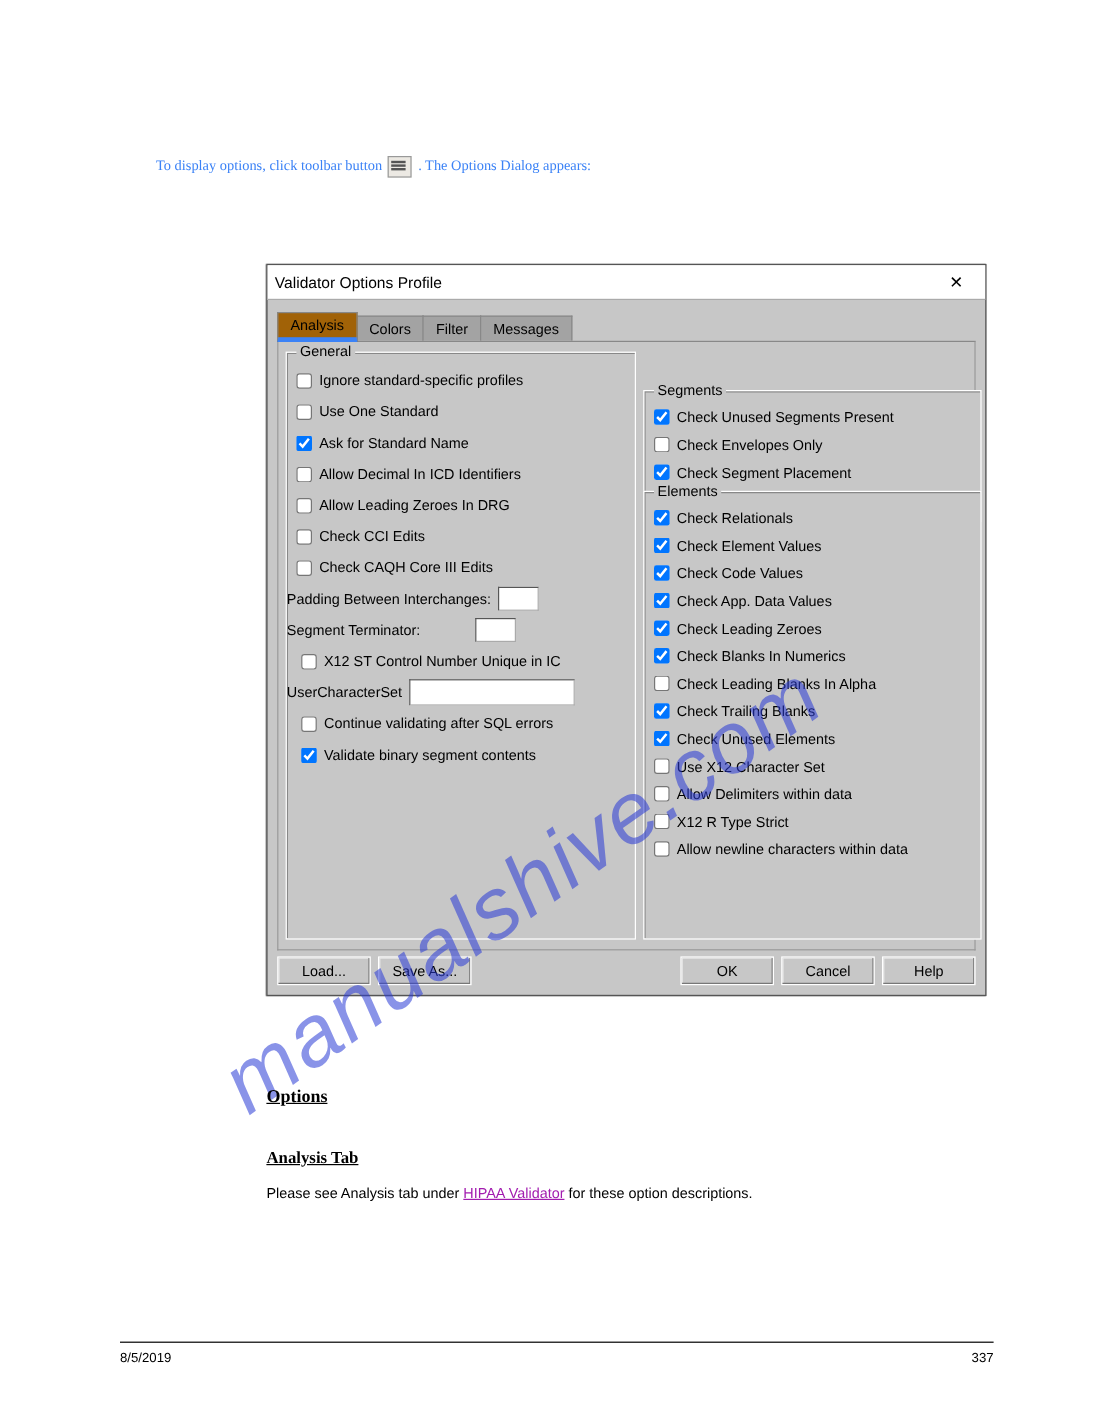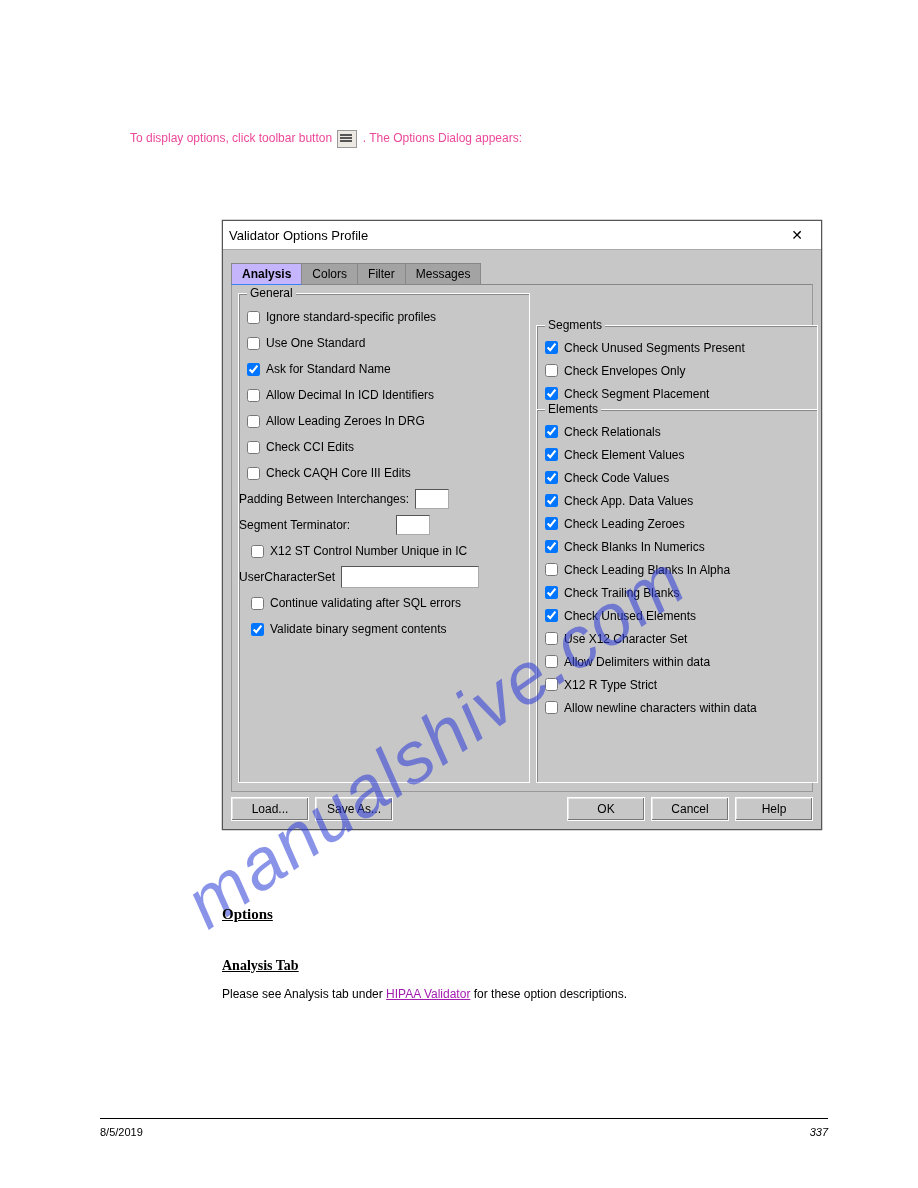--- a/index.html
+++ b/index.html
@@ -15,23 +15,23 @@
   }
   .page {
     position: relative;
     width: 918px;
     height: 1188px;
   }
   .intro-text {
     position: absolute;
     top: 130px;
     left: 130px;
-    font-family: Liberation Sans, sans-serif;
-    font-size: 12px;
-    color: #ec4899;
+    font-family: Liberation Serif, serif;
+    font-size: 12px;
+    color: #3b82f6;
   }
   .intro-icon {
     display: inline-block;
     width: 18px;
     height: 16px;
     background: #ece9e3;
     border: 1px solid #999;
     vertical-align: middle;
     position: relative;
     margin: 0 2px;
@@ -89,25 +89,25 @@
   .tab {
     padding: 3px 10px 3px 10px;
     font-size: 12px;
     background: #a3a3a3;
     border: 1px solid #888;
     border-bottom: none;
     margin-right: -1px;
     position: relative;
   }
   .tab.active {
-    background: #c4b5fd;
-    border-bottom: 1px solid #3b82f6;
+    background: #a16207;
+    border-bottom: 4px solid #3b82f6;
     z-index: 2;
     top: 1px;
-    font-weight: bold;
+    font-weight: normal;
   }
 
   .panel-area {
     margin: 0 8px;
     background: #c7c7c7;
     border: 1px solid #999;
     border-top: 1px solid #888;
     height: 508px;
     position: relative;
     padding: 6px;
@@ -227,21 +227,20 @@
     top: 1126px;
     font-family: Verdana, sans-serif;
     font-size: 11px;
   }
   .footer-right {
     position: absolute;
     right: 90px;
     top: 1126px;
     font-family: Verdana, sans-serif;
     font-size: 11px;
-    font-style: italic;
   }
 
   .wm {
     position: absolute;
     font-family: Arial, sans-serif;
     font-size: 72px;
     color: #2a3bd6;
     opacity: 0.55;
     transform: rotate(-35deg);
     font-style: italic;

